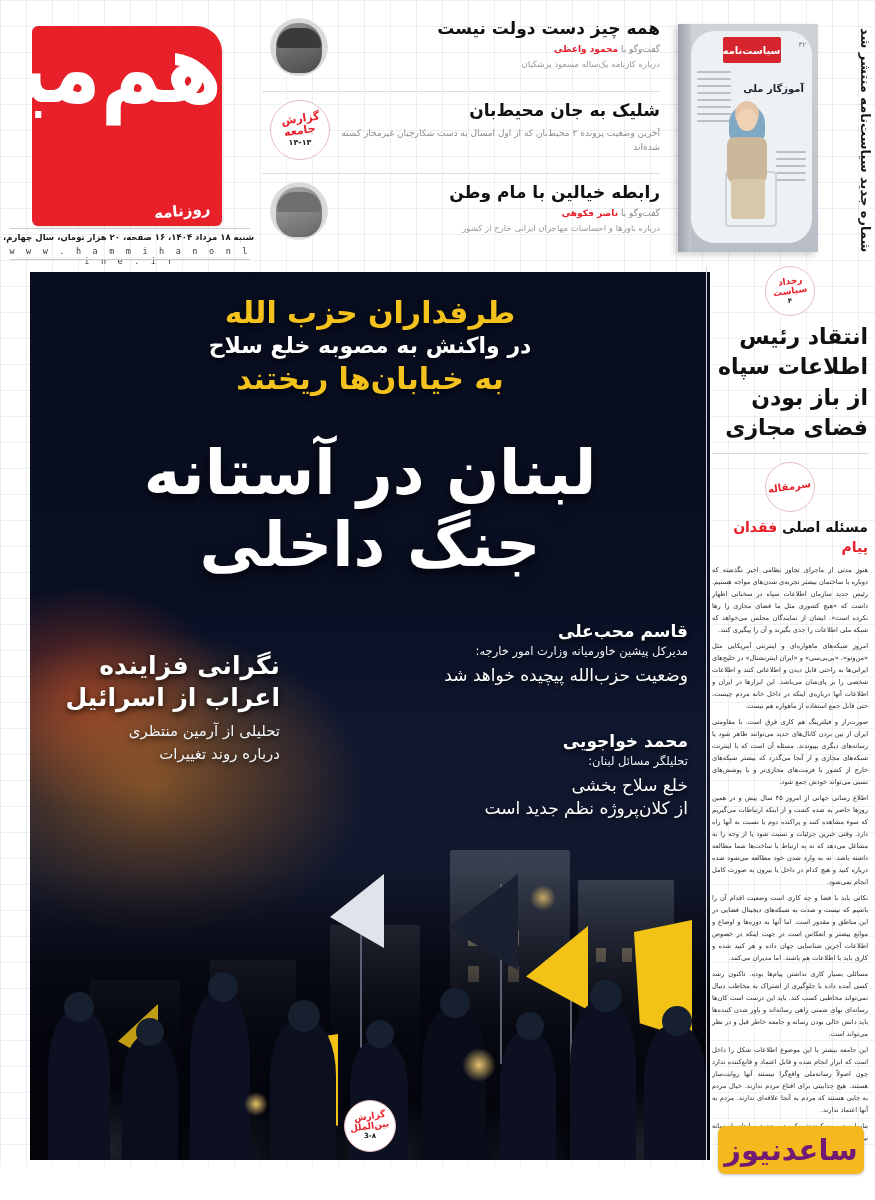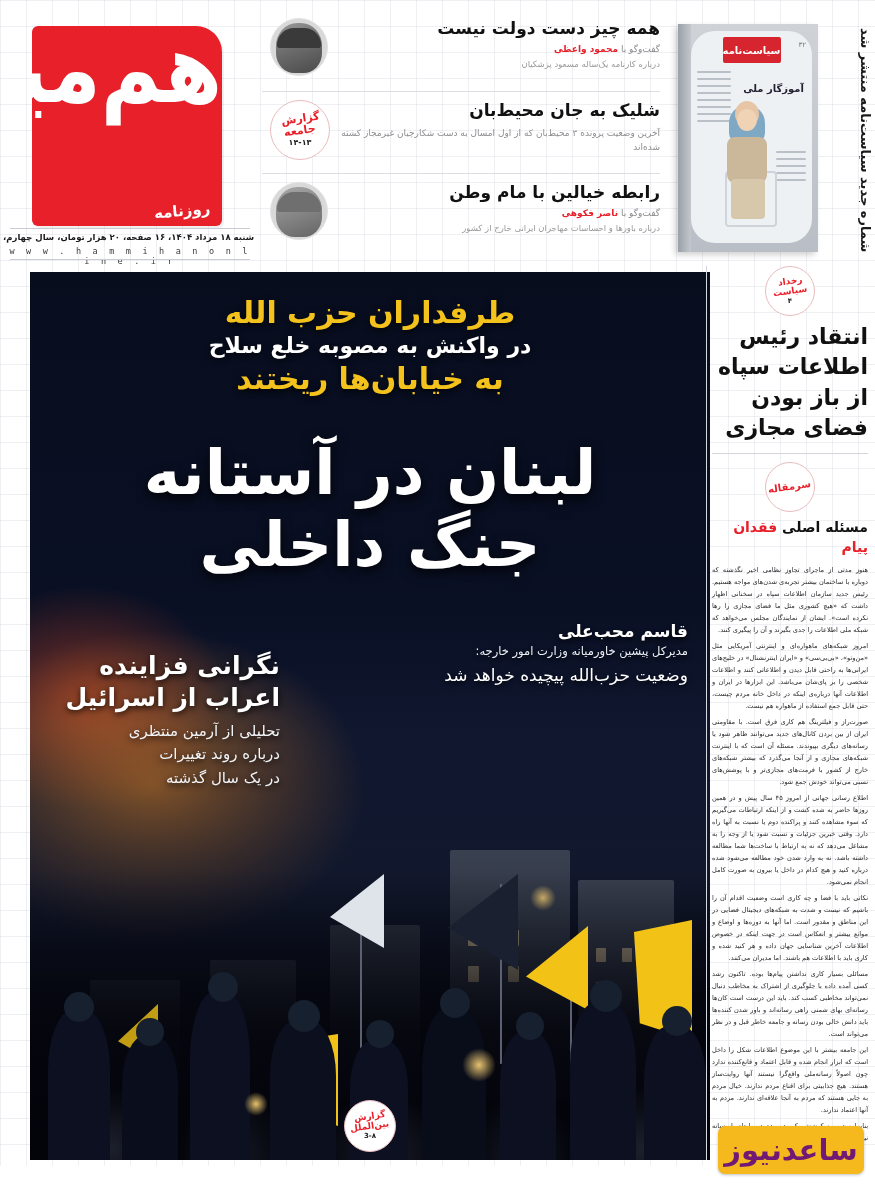--- a/index.html
+++ b/index.html
@@ -427,27 +427,32 @@
       <div>لبنان در آستانه</div>
       <div>جنگ داخلی</div>
     </div>
 
     <div class="quote" style="top:348px;">
       <div class="q-name">قاسم محب‌علی</div>
       <div class="q-role">مدیرکل پیشین خاورمیانه وزارت امور خارجه:</div>
       <div class="q-text">وضعیت حزب‌الله پیچیده خواهد شد</div>
     </div>
 
+    <div class="quote" style="top:458px;">
+      <div class="q-name">محمد خواجویی</div>
+      <div class="q-role">تحلیلگر مسائل لبنان:</div>
+      <div class="q-text">خلع سلاح بخشی</div>
+      <div class="q-text" style="margin-top:0;">از کلان‌پروژه نظم جدید است</div>
+    </div>
 
     <div class="left-block">
       <div class="lb-title">نگرانی فزاینده</div>
       <div class="lb-title">اعراب از اسرائیل</div>
       <div class="lb-desc">تحلیلی از آرمین منتظری</div>
       <div class="lb-desc" style="margin-top:0;">درباره روند تغییرات</div>
-      <div class="lb-desc" style="margin-top:0;">در یک سال گذشته</div>
     </div>
 
     <div class="intl-badge">
       <div class="b1">گزارش</div>
       <div class="b2">بین‌الملل</div>
       <div class="b3">3-۸</div>
     </div>
   </div>
 
   <div class="left-rule"></div>

